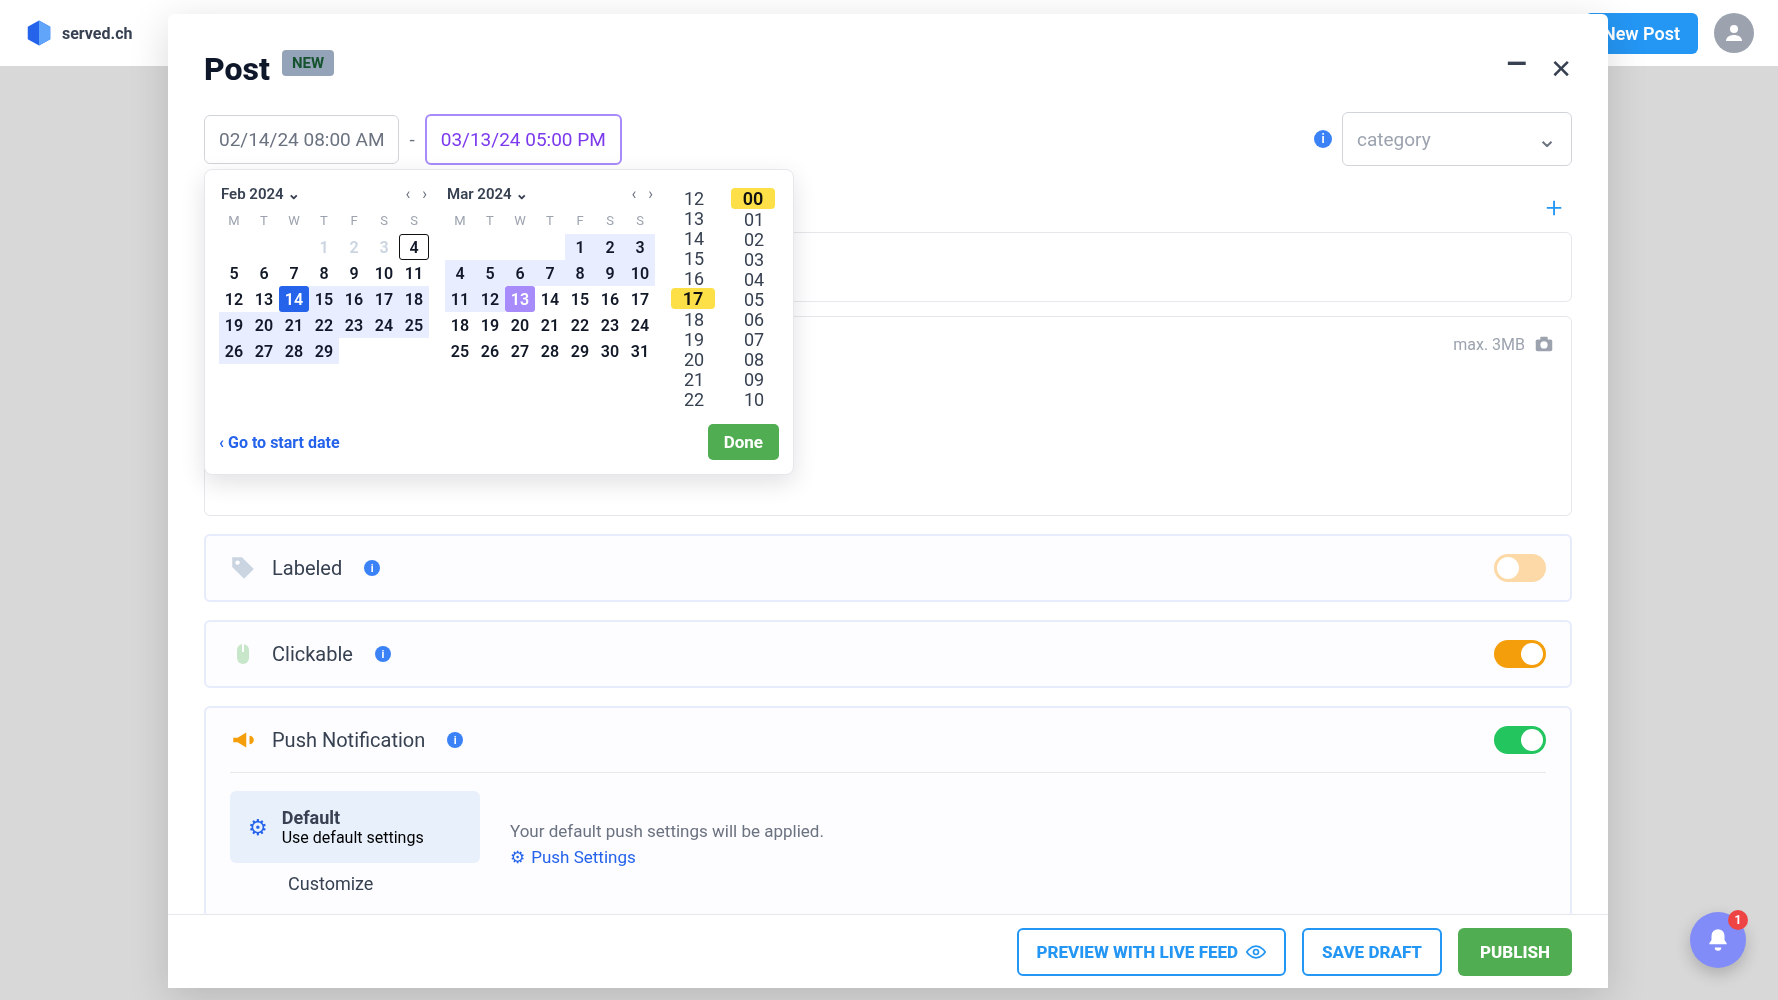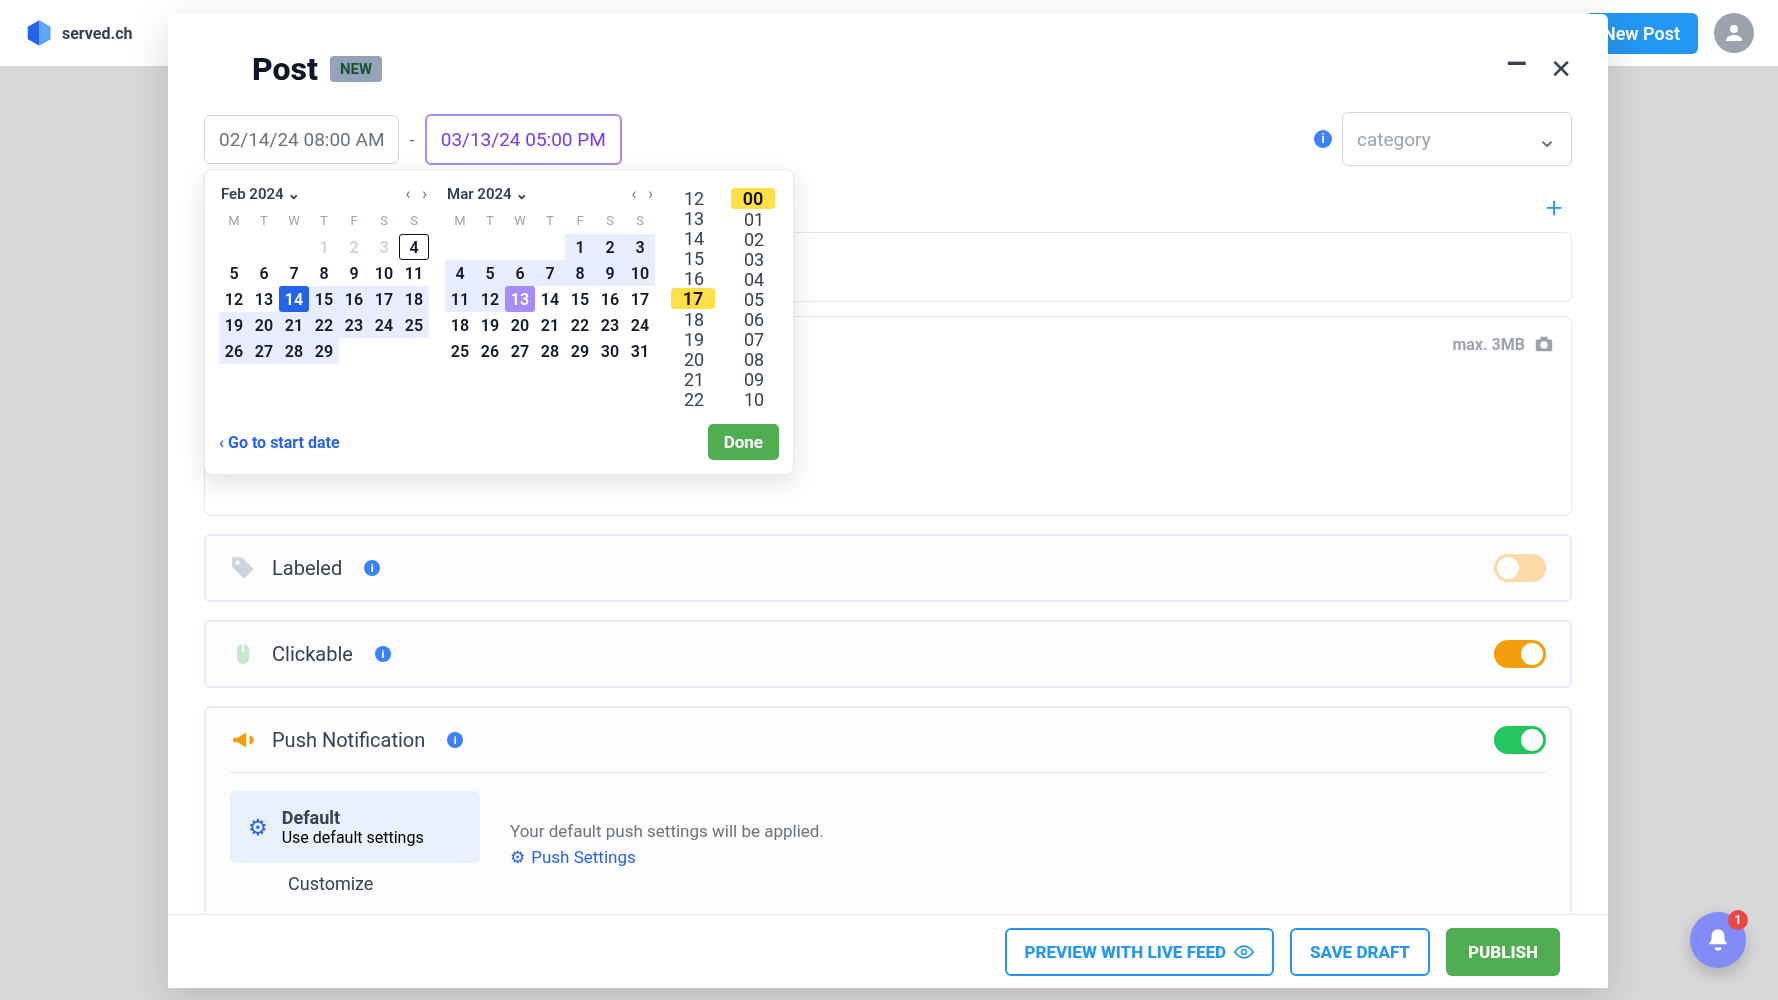--- a/index.html
+++ b/index.html
@@ -11,21 +11,21 @@
   .logo-icon { width: 30px; height: 30px; }
   .topbar-right { display: flex; align-items: center; gap: 16px; }
   .new-post-btn { background: #2496f3; color: #fff; border: none; padding: 10px 18px; border-radius: 6px; font-weight: 600; font-size: 18px; }
   .avatar-circle { width: 40px; height: 40px; border-radius: 50%; background: #9ca3af; display: flex; align-items: center; justify-content: center; }
 
   
   .modal { position: absolute; left: 168px; top: 14px; width: 1440px; height: 974px; background: #fff; border-radius: 6px; box-shadow: 0 10px 40px rgba(0,0,0,.15); display: flex; flex-direction: column; }
   .modal-inner { padding: 36px 36px 0 36px; flex: 1; overflow: hidden; position: relative; }
 
   .modal-head { display: flex; justify-content: space-between; align-items: center; margin-bottom: 24px; }
-  .title-wrap { display: flex; align-items: center; gap: 12px; margin-left: 48px; }
+  .title-wrap { display: flex; align-items: flex-start; gap: 12px; }
   .title { font-size: 32px; font-weight: 800; color: #0f172a; }
   .badge-new { background: #94a3b8; color: #14532d; font-size: 15px; font-weight: 700; padding: 4px 10px; border-radius: 4px; }
   .win-ctrls { display: flex; gap: 24px; align-items: center; }
   .win-ctrls span { font-size: 26px; color: #374151; cursor: pointer; }
 
   
   .date-row { display: flex; align-items: center; justify-content: space-between; margin-bottom: 16px; }
   .date-inputs { display: flex; align-items: center; gap: 10px; }
   .date-field { border: 1px solid #d1d5db; border-radius: 6px; padding: 12px 14px; font-size: 19px; color: #6b7280; background: #fff; }
   .date-field.active { border: 2px solid #a78bfa; color: #7c3aed; }
@@ -83,21 +83,21 @@
   .push-body { margin-top: 18px; padding-top: 18px; border-top: 1px solid #e5e7eb; display: flex; gap: 30px; }
   .push-tile { width: 250px; background: #e8f0fc; border-radius: 6px; padding: 16px 18px; display: flex; gap: 14px; align-items:center; }
   .gear { color: #2563eb; font-size: 22px; }
   .push-tile .t { font-weight: 700; color: #374151; font-size: 18px; }
   .push-tile .s { color: #000000; font-size: 16px; }
   .push-right { padding-top: 30px; color: #6b7280; font-size: 17px; }
   .push-right a { color: #2563eb; text-decoration: none; display:flex; align-items:center; gap:6px; margin-top:6px; }
   .customize { color:#374151; font-size:18px; padding-left:58px; margin-top:10px; }
 
   
-  .modal-footer { position: absolute; bottom: 0; left: 0; right: 0; height: 74px; background: #fff; border-top: 1px solid #e5e7eb; display: flex; justify-content: flex-end; align-items: center; gap: 16px; padding: 0 48px; }
+  .modal-footer { position: absolute; bottom: 0; left: 0; right: 0; height: 74px; background: #fff; border-top: 1px solid #e5e7eb; display: flex; justify-content: flex-end; align-items: center; gap: 16px; padding: 0 36px; }
   .btn-outline-blue { border: 2px solid #2496f3; color: #2496f3; background: #fff; padding: 12px 18px; border-radius: 6px; font-weight: 800; font-size: 17px; display:flex; align-items:center; gap:8px; cursor:pointer; }
   .btn-green { background: #51ad51; color: #fff; border: none; padding: 14px 22px; border-radius: 6px; font-weight: 800; font-size: 17px; cursor:pointer; }
 
   
   .notif { position: absolute; right: 32px; bottom: 32px; width: 56px; height: 56px; border-radius: 50%; background: #818cf8; display:flex; align-items:center; justify-content:center; box-shadow: 0 6px 16px rgba(0,0,0,.2); }
   .notif-badge { position: absolute; top: -2px; right: -2px; background: #ef4444; color:#fff; width:20px; height:20px; border-radius:50%; font-size:12px; display:flex; align-items:center; justify-content:center; font-weight:700; }
 </style>
 </head>
 <body>
 
@@ -146,21 +146,21 @@
           <span>category</span>
           <span style="font-size:24px;color:#6b7280;">⌄</span>
         </div>
       </div>
     </div>
 
     <div class="plus-row">
       <span class="plus-btn">＋</span>
     </div>
     <div style="border:1px solid #e5e7eb; border-radius:6px; height:70px;"></div>
-    <div class="img-box" style="margin-top:14px;font-weight:bold;">
+    <div class="img-box" style="margin-top:14px;">
       <div class="img-meta">
         <span>max. 3MB</span>
         <svg width="22" height="22" viewBox="0 0 24 24">
             <rect x="3" y="7" width="18" height="13" rx="2" fill="#9ca3af"></rect>
             <circle cx="12" cy="13" r="4" fill="#fff"></circle>
             <rect x="8" y="4" width="8" height="4" rx="1" fill="#9ca3af"></rect>
           </svg>
       </div>
     </div>
 

